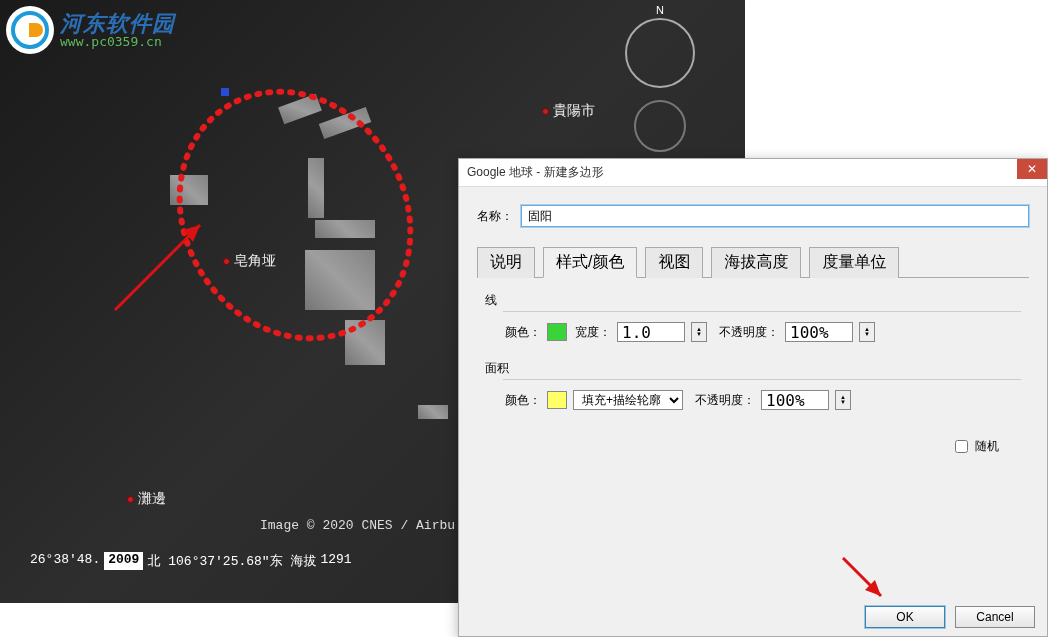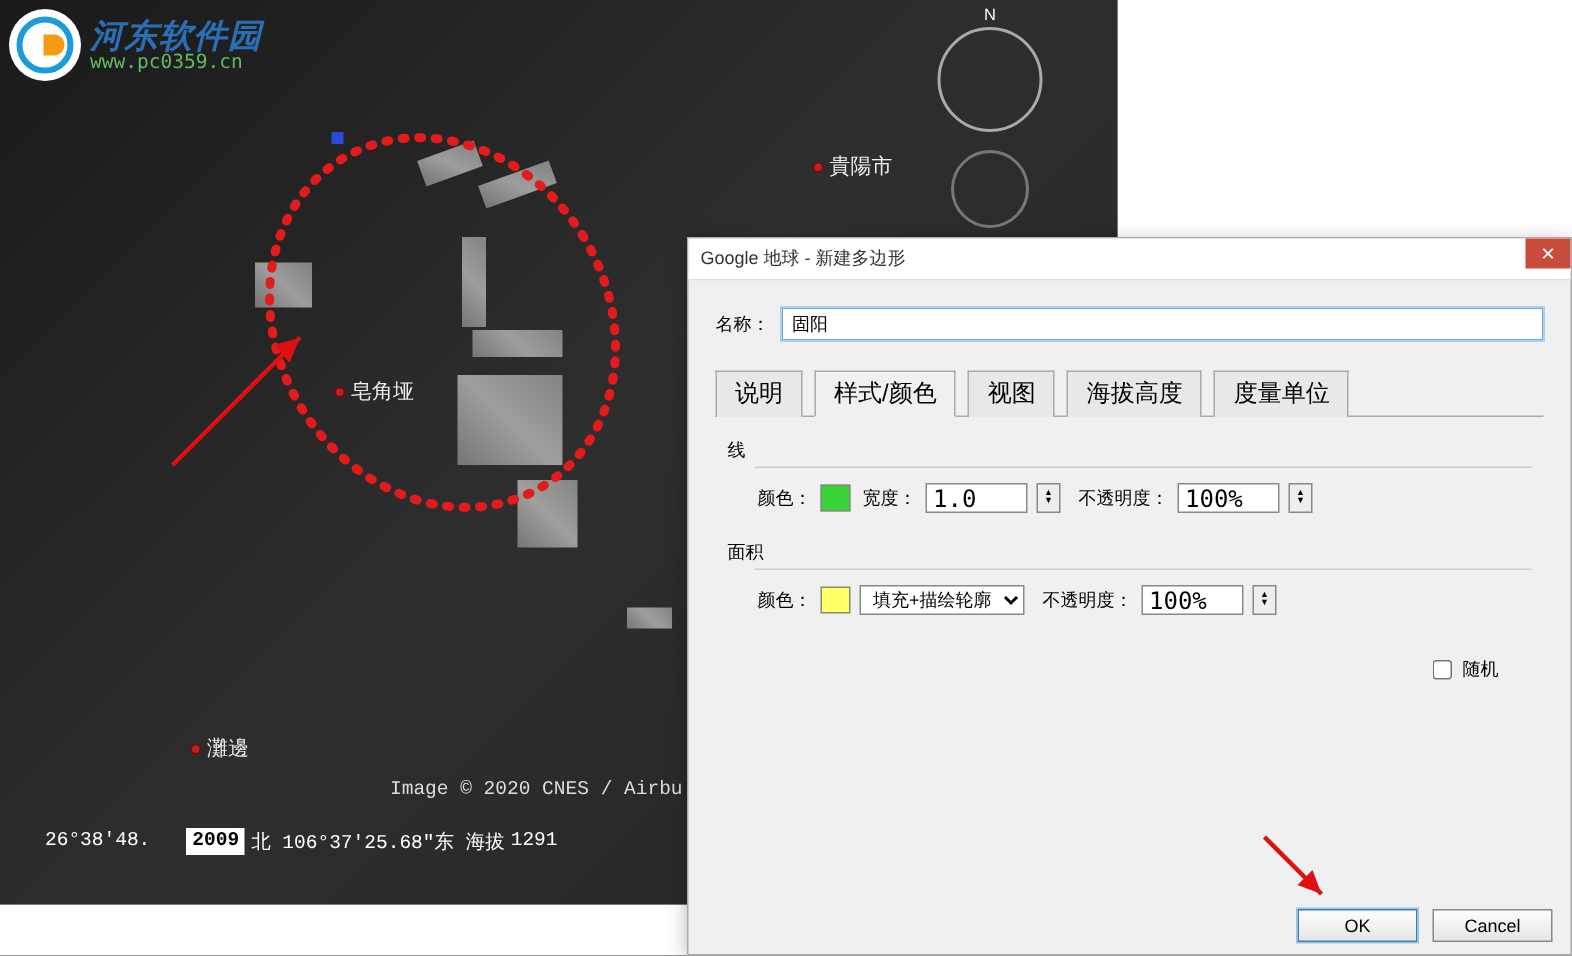--- a/index.html
+++ b/index.html
@@ -48,21 +48,21 @@
 .b5 { left: 315px; top: 220px; width: 60px; height: 18px; }
 .b6 { left: 305px; top: 250px; width: 70px; height: 60px; }
 .b7 { left: 345px; top: 320px; width: 40px; height: 45px; }
 .b8 { left: 418px; top: 405px; width: 30px; height: 14px; }
 
 
 .credit { position: absolute; left: 260px; top: 518px; color: #ddd; font-size: 13px; font-family: "Courier New", monospace; }
 
 
 .status-bar { position: absolute; left: 0; bottom: 33px; width: 460px; height: 18px; color: #fff; font-size: 13px; font-family: "Courier New", monospace; padding-left: 30px; display: flex; gap: 4px; }
-.status-bar .yearbox { background: #fff; color: #000; padding: 0 4px; font-weight: bold; margin-left: 20px; }
+.status-bar .yearbox { background: #fff; color: #000; padding: 0 4px; font-weight: bold; }
 
 
 .dialog { position: absolute; left: 458px; top: 158px; width: 590px; height: 479px; background: #f0f0f0; border: 1px solid #aaa; box-shadow: 0 3px 12px rgba(0,0,0,0.3); display: flex; flex-direction: column; }
 .dlg-title { height: 28px; background: #fff; border-bottom: 1px solid #ddd; display: flex; align-items: center; padding: 0 8px; font-size: 12px; color: #333; position: relative; }
 .dlg-close { position: absolute; right: 0; top: 0; width: 30px; height: 20px; background: #c94b3b; color: #fff; display: flex; align-items: center; justify-content: center; cursor: pointer; font-size: 12px; }
 .dlg-body { flex: 1; padding: 18px 18px 10px; display: flex; flex-direction: column; }
 
 .name-row { display: flex; align-items: center; gap: 8px; margin-bottom: 20px; }
 .name-row label { font-size: 12px; }
 .name-row input { flex: 1; height: 22px; border: 1px solid #6aa9df; padding: 0 6px; font-size: 12px; outline: 1px solid #a9d0ef; }

